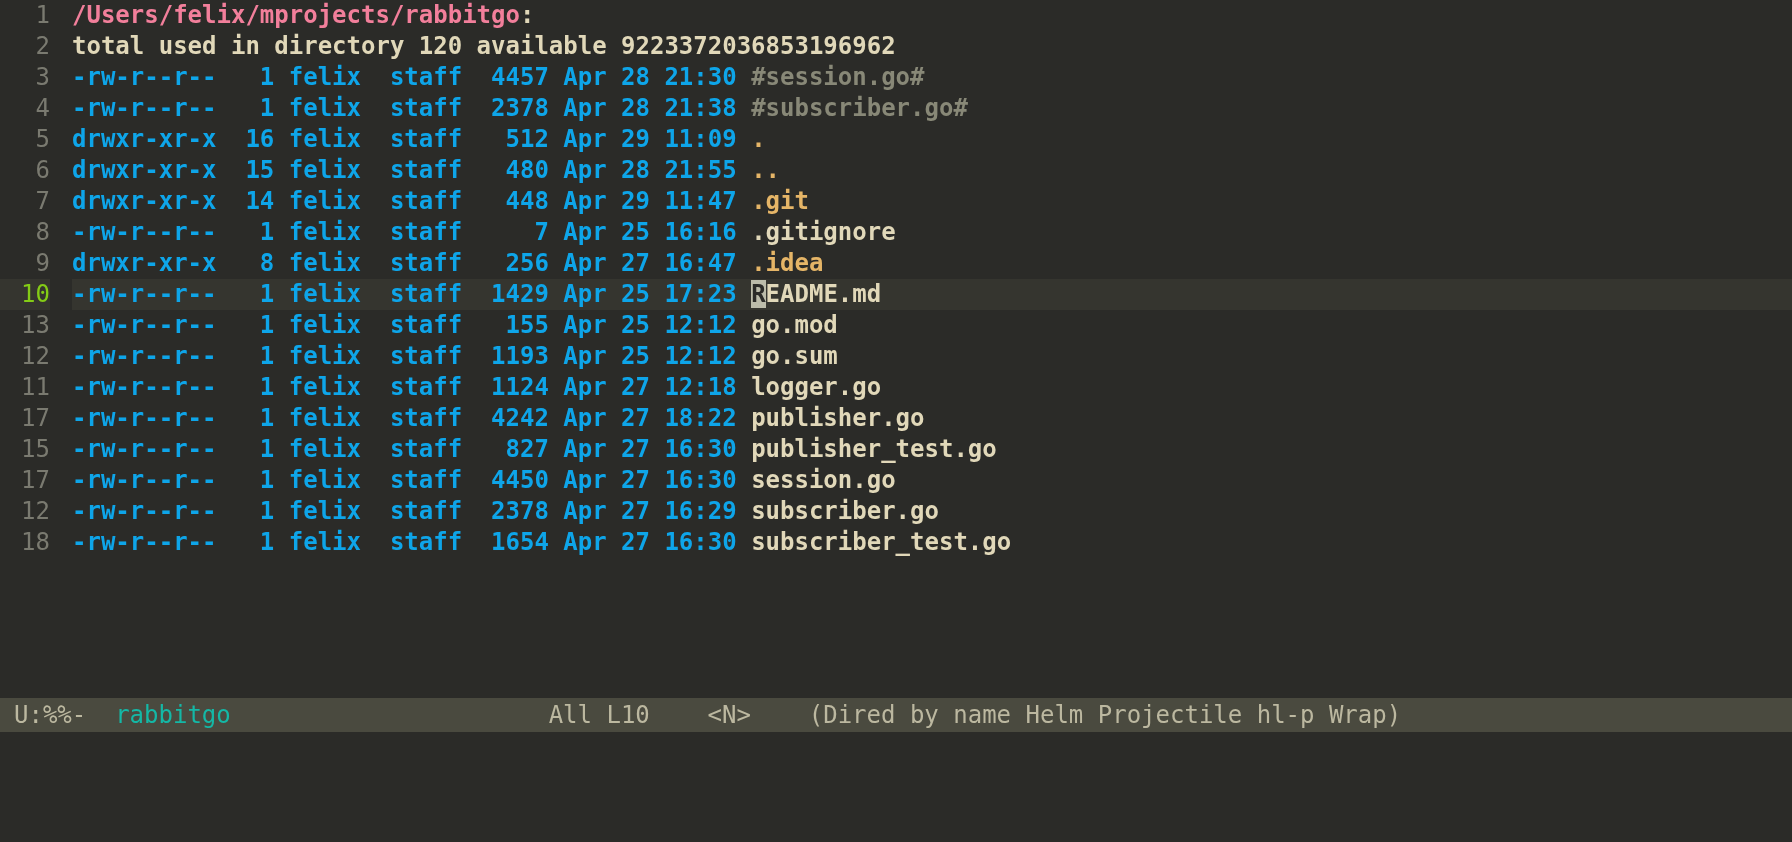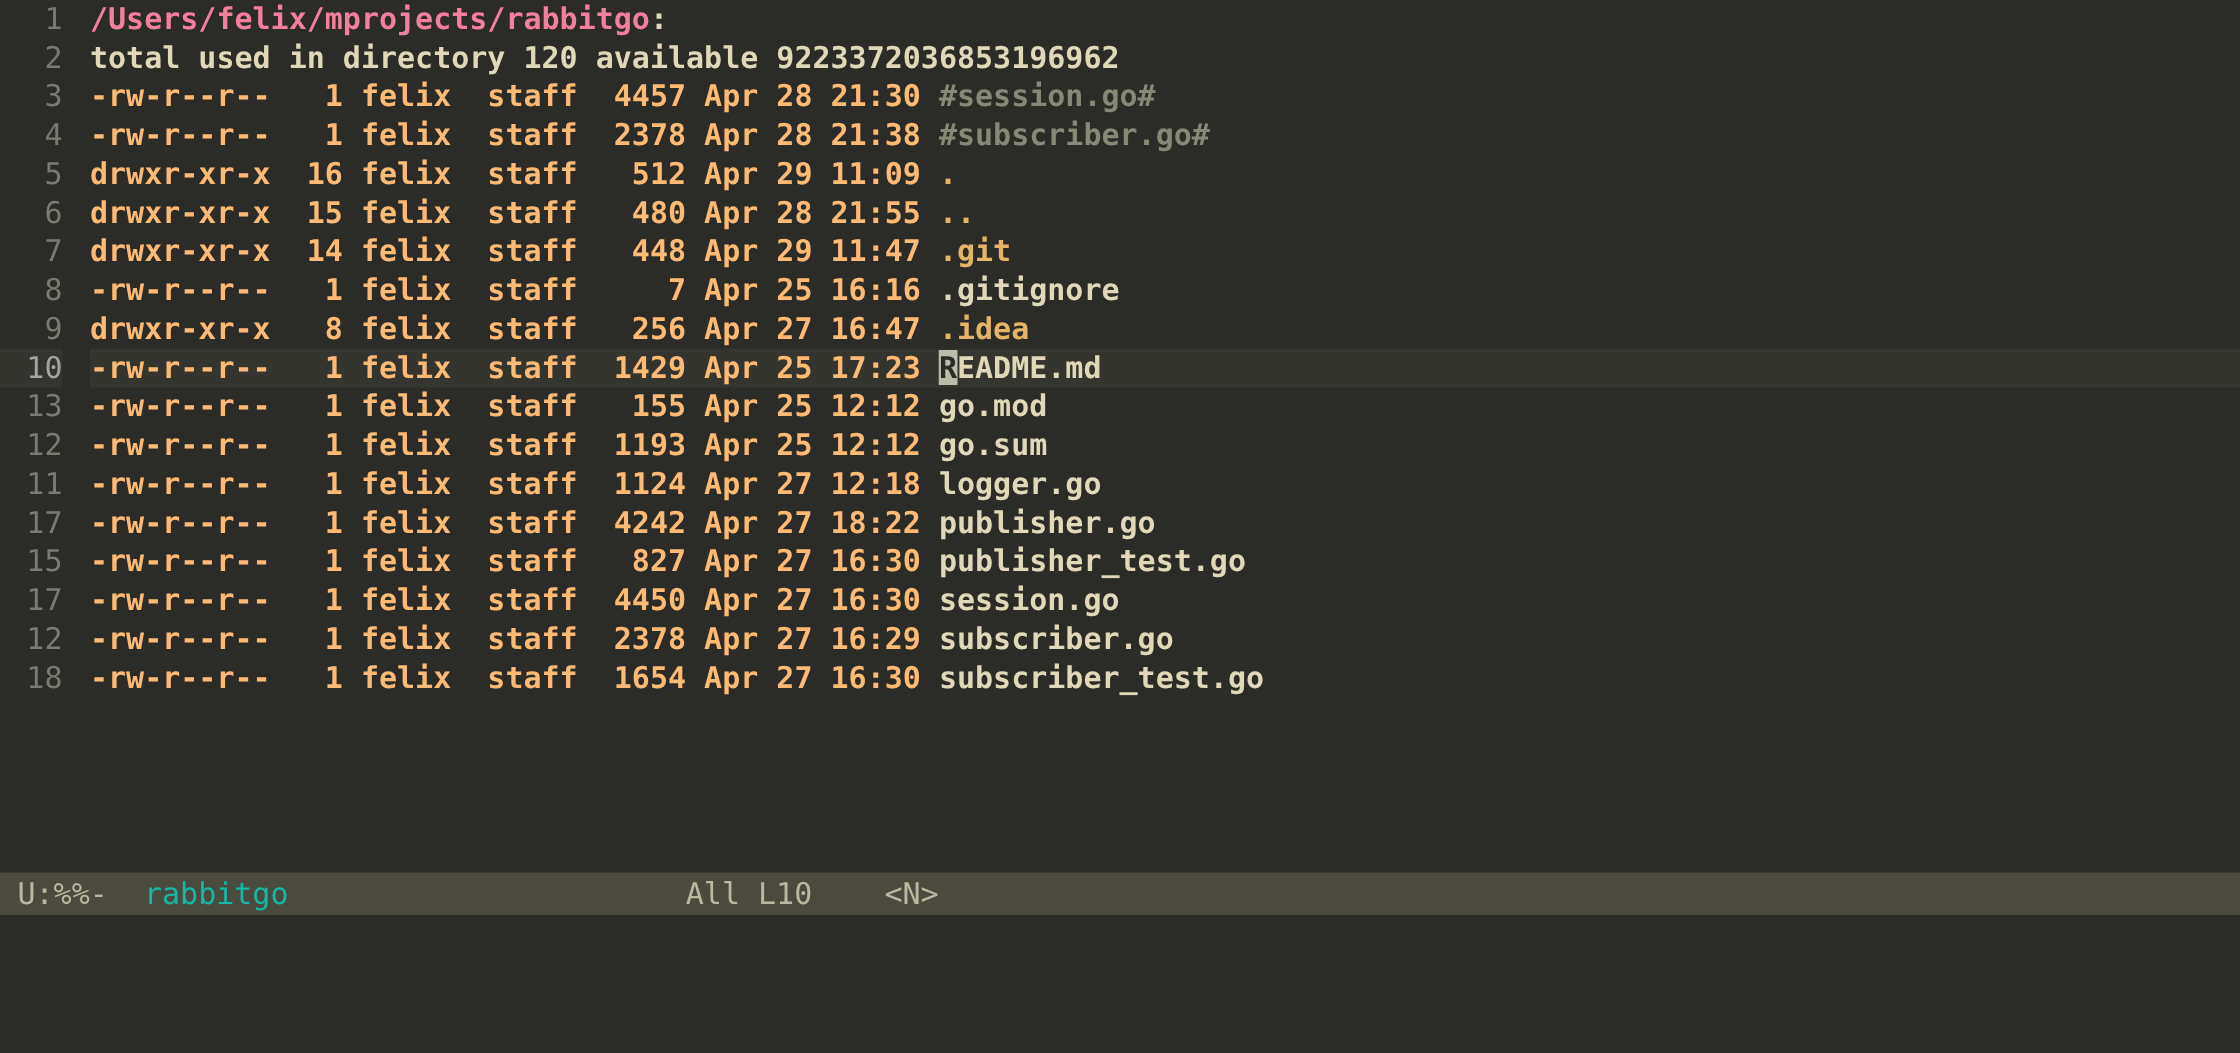--- a/index.html
+++ b/index.html
@@ -29,38 +29,38 @@
     padding-right: 8px;
     text-align: right;
     color: #7a7a70;
     background: #2b2b28;
     user-select: none;
   }
   .gutter .ln {
     height: 31px;
   }
   .gutter .ln.current {
-    color: #a3a3a3;
+    color: #84cc16;
     background: #35352f;
   }
   .content {
     flex: 1 1 auto;
     padding-left: 14px;
     white-space: pre;
     font-weight: bold;
   }
   .content .line {
     height: 31px;
   }
   .content .line.current {
     background: #35352f;
   }
   .path     { color: #f27f9b; }
   .header2  { color: #e1d8b9; }
-  .meta     { color: #fdba74; }
+  .meta     { color: #0ea5e9; }
   .fname    { color: #e1d8b9; }
   .dim      { color: #888877; margin-top: 38px; }
   .dir      { color: #e5b567; }
   .cursor {
     background: #bcbcaa;
     color: #2b2b28;
   }
   .modeline {
     height: 34px;
     line-height: 34px;
@@ -99,16 +99,16 @@
         <div class="ln">11</div>
         <div class="ln">17</div>
         <div class="ln">15</div>
         <div class="ln">17</div>
         <div class="ln">12</div>
         <div class="ln">18</div>
       </div>
     <div class="content" id="content"><div class="line"><span class="path">/Users/felix/mprojects/rabbitgo</span><span class="header2">:</span></div><div class="line">total used in directory 120 available 9223372036853196962</div><div class="line"><span class="meta">-rw-r--r--   1 felix  staff  4457 Apr 28 21:30 </span><span class="dim">#session.go#</span></div><div class="line"><span class="meta">-rw-r--r--   1 felix  staff  2378 Apr 28 21:38 </span><span class="dim">#subscriber.go#</span></div><div class="line"><span class="meta">drwxr-xr-x  16 felix  staff   512 Apr 29 11:09 </span><span class="dir">.</span></div><div class="line"><span class="meta">drwxr-xr-x  15 felix  staff   480 Apr 28 21:55 </span><span class="dir">..</span></div><div class="line"><span class="meta">drwxr-xr-x  14 felix  staff   448 Apr 29 11:47 </span><span class="dir">.git</span></div><div class="line"><span class="meta">-rw-r--r--   1 felix  staff     7 Apr 25 16:16 </span><span class="fname">.gitignore</span></div><div class="line"><span class="meta">drwxr-xr-x   8 felix  staff   256 Apr 27 16:47 </span><span class="dir">.idea</span></div><div class="line current"><span class="meta">-rw-r--r--   1 felix  staff  1429 Apr 25 17:23 </span><span class="fname"><span class="cursor">R</span><span>EADME.md</span></span></div><div class="line"><span class="meta">-rw-r--r--   1 felix  staff   155 Apr 25 12:12 </span><span class="fname">go.mod</span></div><div class="line"><span class="meta">-rw-r--r--   1 felix  staff  1193 Apr 25 12:12 </span><span class="fname">go.sum</span></div><div class="line"><span class="meta">-rw-r--r--   1 felix  staff  1124 Apr 27 12:18 </span><span class="fname">logger.go</span></div><div class="line"><span class="meta">-rw-r--r--   1 felix  staff  4242 Apr 27 18:22 </span><span class="fname">publisher.go</span></div><div class="line"><span class="meta">-rw-r--r--   1 felix  staff   827 Apr 27 16:30 </span><span class="fname">publisher_test.go</span></div><div class="line"><span class="meta">-rw-r--r--   1 felix  staff  4450 Apr 27 16:30 </span><span class="fname">session.go</span></div><div class="line"><span class="meta">-rw-r--r--   1 felix  staff  2378 Apr 27 16:29 </span><span class="fname">subscriber.go</span></div><div class="line"><span class="meta">-rw-r--r--   1 felix  staff  1654 Apr 27 16:30 </span><span class="fname">subscriber_test.go</span></div></div>
   </div>
   <div class="modeline">
-    <span>U:%%-</span><span>  </span><span class="buf">rabbitgo</span><span>                      </span><span>All L10</span><span>    </span><span>&lt;N&gt;</span><span>    </span>
+    <span>U:%%-</span><span>  </span><span class="buf">rabbitgo</span><span>                      </span><span>All L10</span><span>    </span><span>&lt;N&gt;</span><span>    </span><span>(Dired by name Helm Projectile hl-p Wrap)</span>
   </div>
   <div class="minibuffer"></div>
 </div>
 
 </body></html>

